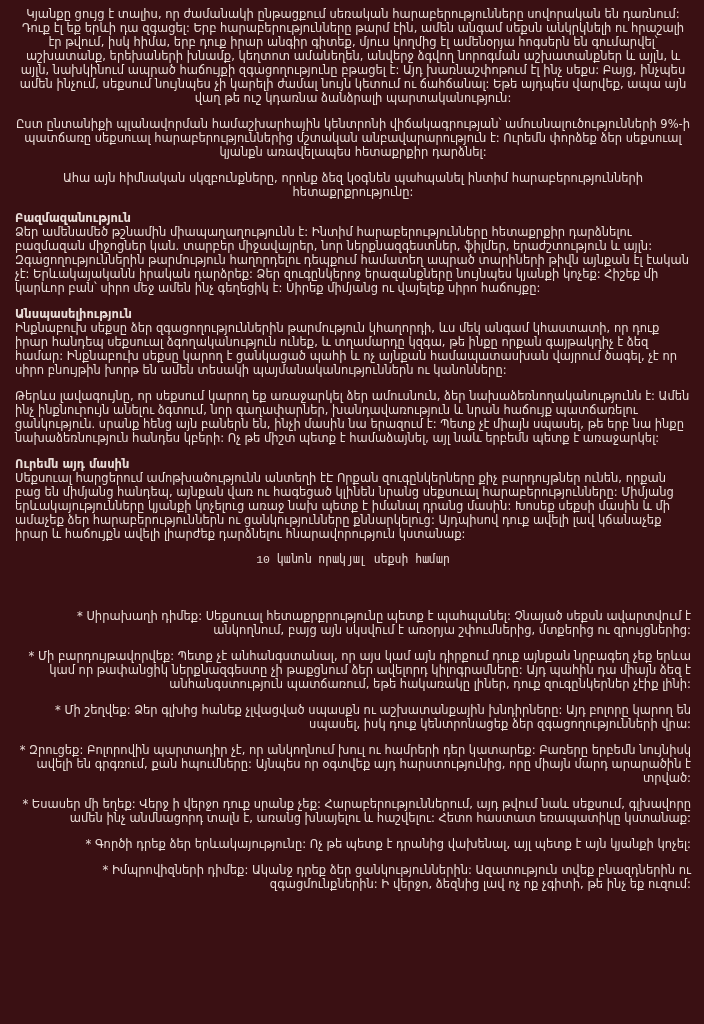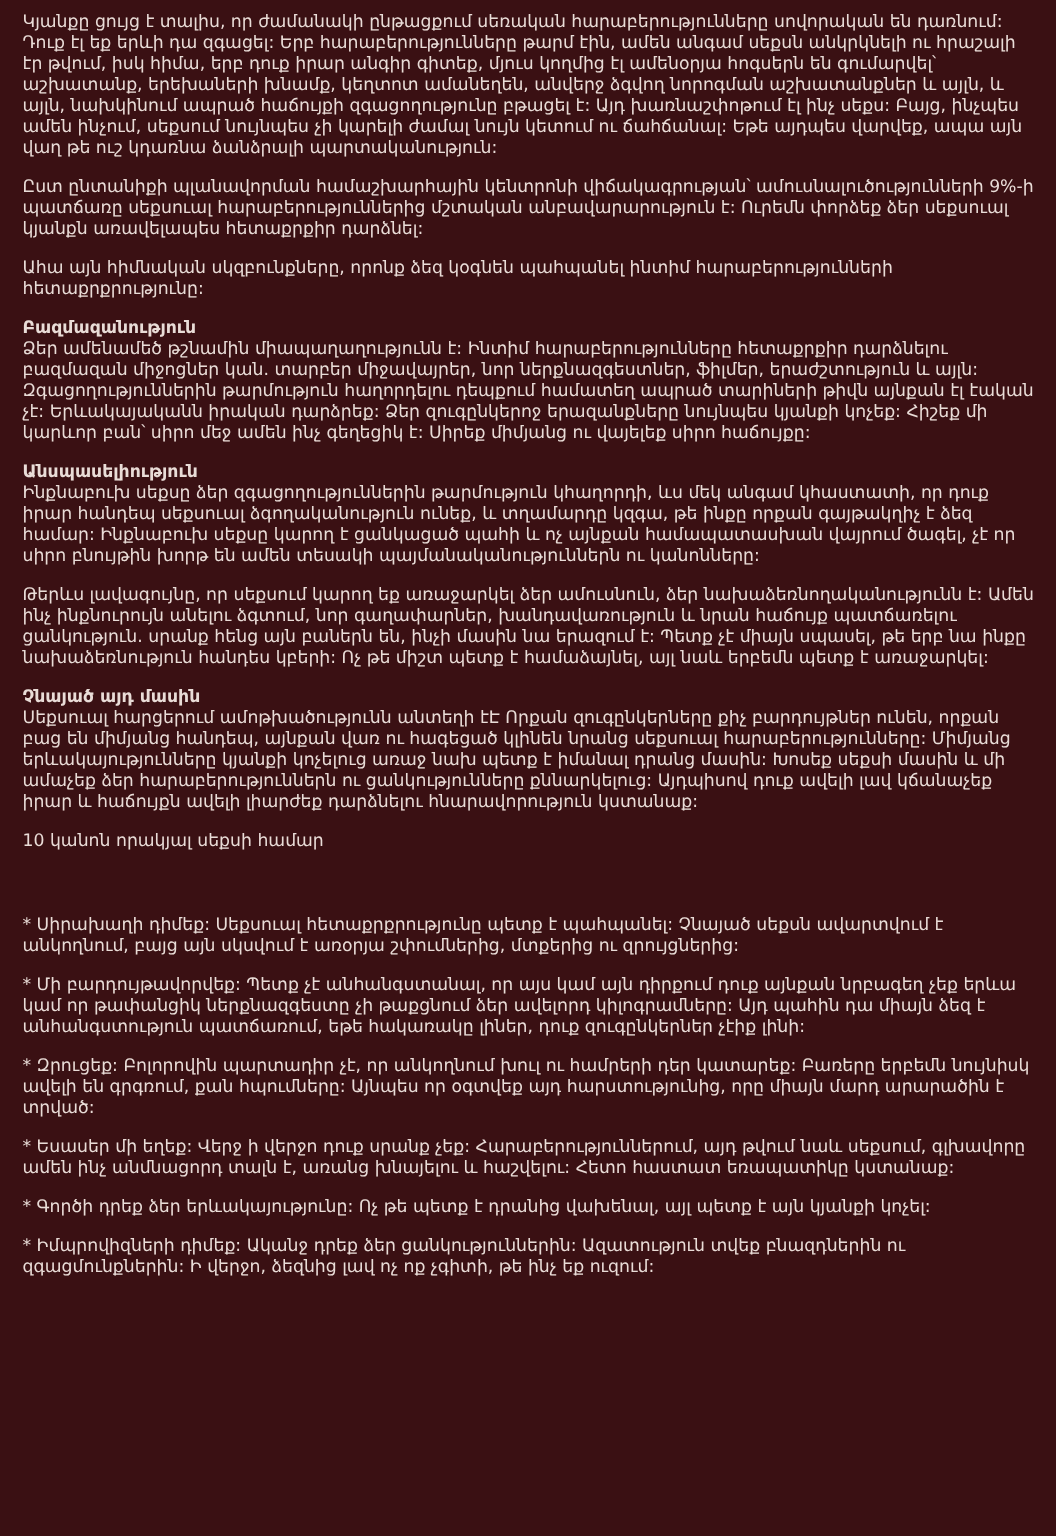--- a/index.html
+++ b/index.html
@@ -17,34 +17,36 @@
     line-height: 14px;
   }
   .page {
     padding: 7px 13px 0 15px;
     box-sizing: border-box;
     width: 704px;
   }
   .para {
     margin: 0 0 12px 0;
     white-space: normal;
-    text-align: left;
+    text-align: center;
   }
   .section {
     margin: 0 0 12px 0;
   }
   .section .heading {
     display: block;
     font-weight: bold;
   }
   .rules-title {
     margin: 0 0 42px 0;
+    font-family: Liberation Mono, monospace;
   }
   .rule {
     margin: 0 0 12px 0;
+    text-align: right;
   }
 </style>
 </head>
 <body>
 
 <div class="page">
 
   <p class="para">Կյանքը ցույց է տալիս, որ ժամանակի ընթացքում սեռական հարաբերությունները սովորական են դառնում: Դուք էլ եք երևի դա զգացել: Երբ հարաբերությունները թարմ էին, ամեն անգամ սեքսն անկրկնելի ու հրաշալի էր թվում, իսկ հիմա, երբ դուք իրար անգիր գիտեք, մյուս կողմից էլ ամենօրյա հոգսերն են գումարվել՝ աշխատանք, երեխաների խնամք, կեղտոտ ամանեղեն, անվերջ ձգվող նորոգման աշխատանքներ և այլն, և այլն, նախկինում ապրած հաճույքի զգացողությունը բթացել է: Այդ խառնաշփոթում էլ ինչ սեքս: Բայց, ինչպես ամեն ինչում, սեքսում նույնպես չի կարելի ժամալ նույն կետում ու ճահճանալ: Եթե այդպես վարվեք, ապա այն վաղ թե ուշ կդառնա ձանձրալի պարտականություն:</p>
 
   <p class="para">Ըստ ընտանիքի պլանավորման համաշխարհային կենտրոնի վիճակագրության՝ ամուսնալուծությունների 9%-ի պատճառը սեքսուալ հարաբերություններից մշտական անբավարարություն է: Ուրեմն փորձեք ձեր սեքսուալ կյանքն առավելապես հետաքրքիր դարձնել:</p>
@@ -60,26 +62,27 @@
   <div class="section">
     <span class="heading">Անսպասելիություն</span>
     <span class="body-text">Ինքնաբուխ սեքսը ձեր զգացողություններին թարմություն կհաղորդի, ևս մեկ անգամ կհաստատի, որ դուք իրար հանդեպ սեքսուալ ձգողականություն ունեք, և տղամարդը կզգա, թե ինքը որքան գայթակղիչ է ձեզ համար: Ինքնաբուխ սեքսը կարող է ցանկացած պահի և ոչ այնքան համապատասխան վայրում ծագել, չէ որ սիրո բնույթին խորթ են ամեն տեսակի պայմանականություններն ու կանոնները:</span>
   </div>
 
   <div class="section">
     <span class="body-text">Թերևս լավագույնը, որ սեքսում կարող եք առաջարկել ձեր ամուսնուն, ձեր նախաձեռնողականությունն է: Ամեն ինչ ինքնուրույն անելու ձգտում, նոր գաղափարներ, խանդավառություն և նրան հաճույք պատճառելու ցանկություն. սրանք հենց այն բաներն են, ինչի մասին նա երազում է: Պետք չէ միայն սպասել, թե երբ նա ինքը նախաձեռնություն հանդես կբերի: Ոչ թե միշտ պետք է համաձայնել, այլ նաև երբեմն պետք է առաջարկել:</span>
   </div>
 
   <div class="section">
-    <span class="heading">Չնայած այդ մասին</span>
+    <span class="heading">Ուրեմն այդ մասին</span>
     <span class="body-text">Սեքսուալ հարցերում ամոթխածությունն անտեղի էԷ Որքան զուգընկերները քիչ բարդույթներ ունեն, որքան բաց են միմյանց հանդեպ, այնքան վառ ու հագեցած կլինեն նրանց սեքսուալ հարաբերությունները: Միմյանց երևակայությունները կյանքի կոչելուց առաջ նախ պետք է իմանալ դրանց մասին: Խոսեք սեքսի մասին և մի ամաչեք ձեր հարաբերություններն ու ցանկությունները քննարկելուց: Այդպիսով դուք ավելի լավ կճանաչեք իրար և հաճույքն ավելի լիարժեք դարձնելու հնարավորություն կստանաք:</span>
   </div>
 
   <p class="para rules-title">10 կանոն որակյալ սեքսի համար</p>
 
   <p class="rule">* Սիրախաղի դիմեք: Սեքսուալ հետաքրքրությունը պետք է պահպանել: Չնայած սեքսն ավարտվում է անկողնում, բայց այն սկսվում է առօրյա շփումներից, մտքերից ու զրույցներից:</p>
   <p class="rule">* Մի բարդույթավորվեք: Պետք չէ անհանգստանալ, որ այս կամ այն դիրքում դուք այնքան նրբագեղ չեք երևա կամ որ թափանցիկ ներքնազգեստը չի թաքցնում ձեր ավելորդ կիլոգրամները: Այդ պահին դա միայն ձեզ է անհանգստություն պատճառում, եթե հակառակը լիներ, դուք զուգընկերներ չէիք լինի:</p>
+  <p class="rule">* Մի շեղվեք: Ձեր գլխից հանեք չլվացված սպասքն ու աշխատանքային խնդիրները: Այդ բոլորը կարող են սպասել, իսկ դուք կենտրոնացեք ձեր զգացողությունների վրա:</p>
   <p class="rule">* Զրուցեք: Բոլորովին պարտադիր չէ, որ անկողնում խուլ ու համրերի դեր կատարեք: Բառերը երբեմն նույնիսկ ավելի են գրգռում, քան հպումները: Այնպես որ օգտվեք այդ հարստությունից, որը միայն մարդ արարածին է տրված:</p>
   <p class="rule">* Եսասեր մի եղեք: Վերջ ի վերջո դուք սրանք չեք: Հարաբերություններում, այդ թվում նաև սեքսում, գլխավորը ամեն ինչ անմնացորդ տալն է, առանց խնայելու և հաշվելու: Հետո հաստատ եռապատիկը կստանաք:</p>
   <p class="rule">* Գործի դրեք ձեր երևակայությունը: Ոչ թե պետք է դրանից վախենալ, այլ պետք է այն կյանքի կոչել:</p>
   <p class="rule">* Իմպրովիզների դիմեք: Ականջ դրեք ձեր ցանկություններին: Ազատություն տվեք բնազդներին ու զգացմունքներին: Ի վերջո, ձեզնից լավ ոչ ոք չգիտի, թե ինչ եք ուզում:</p>
 
 </div>
 
 </body></html>

